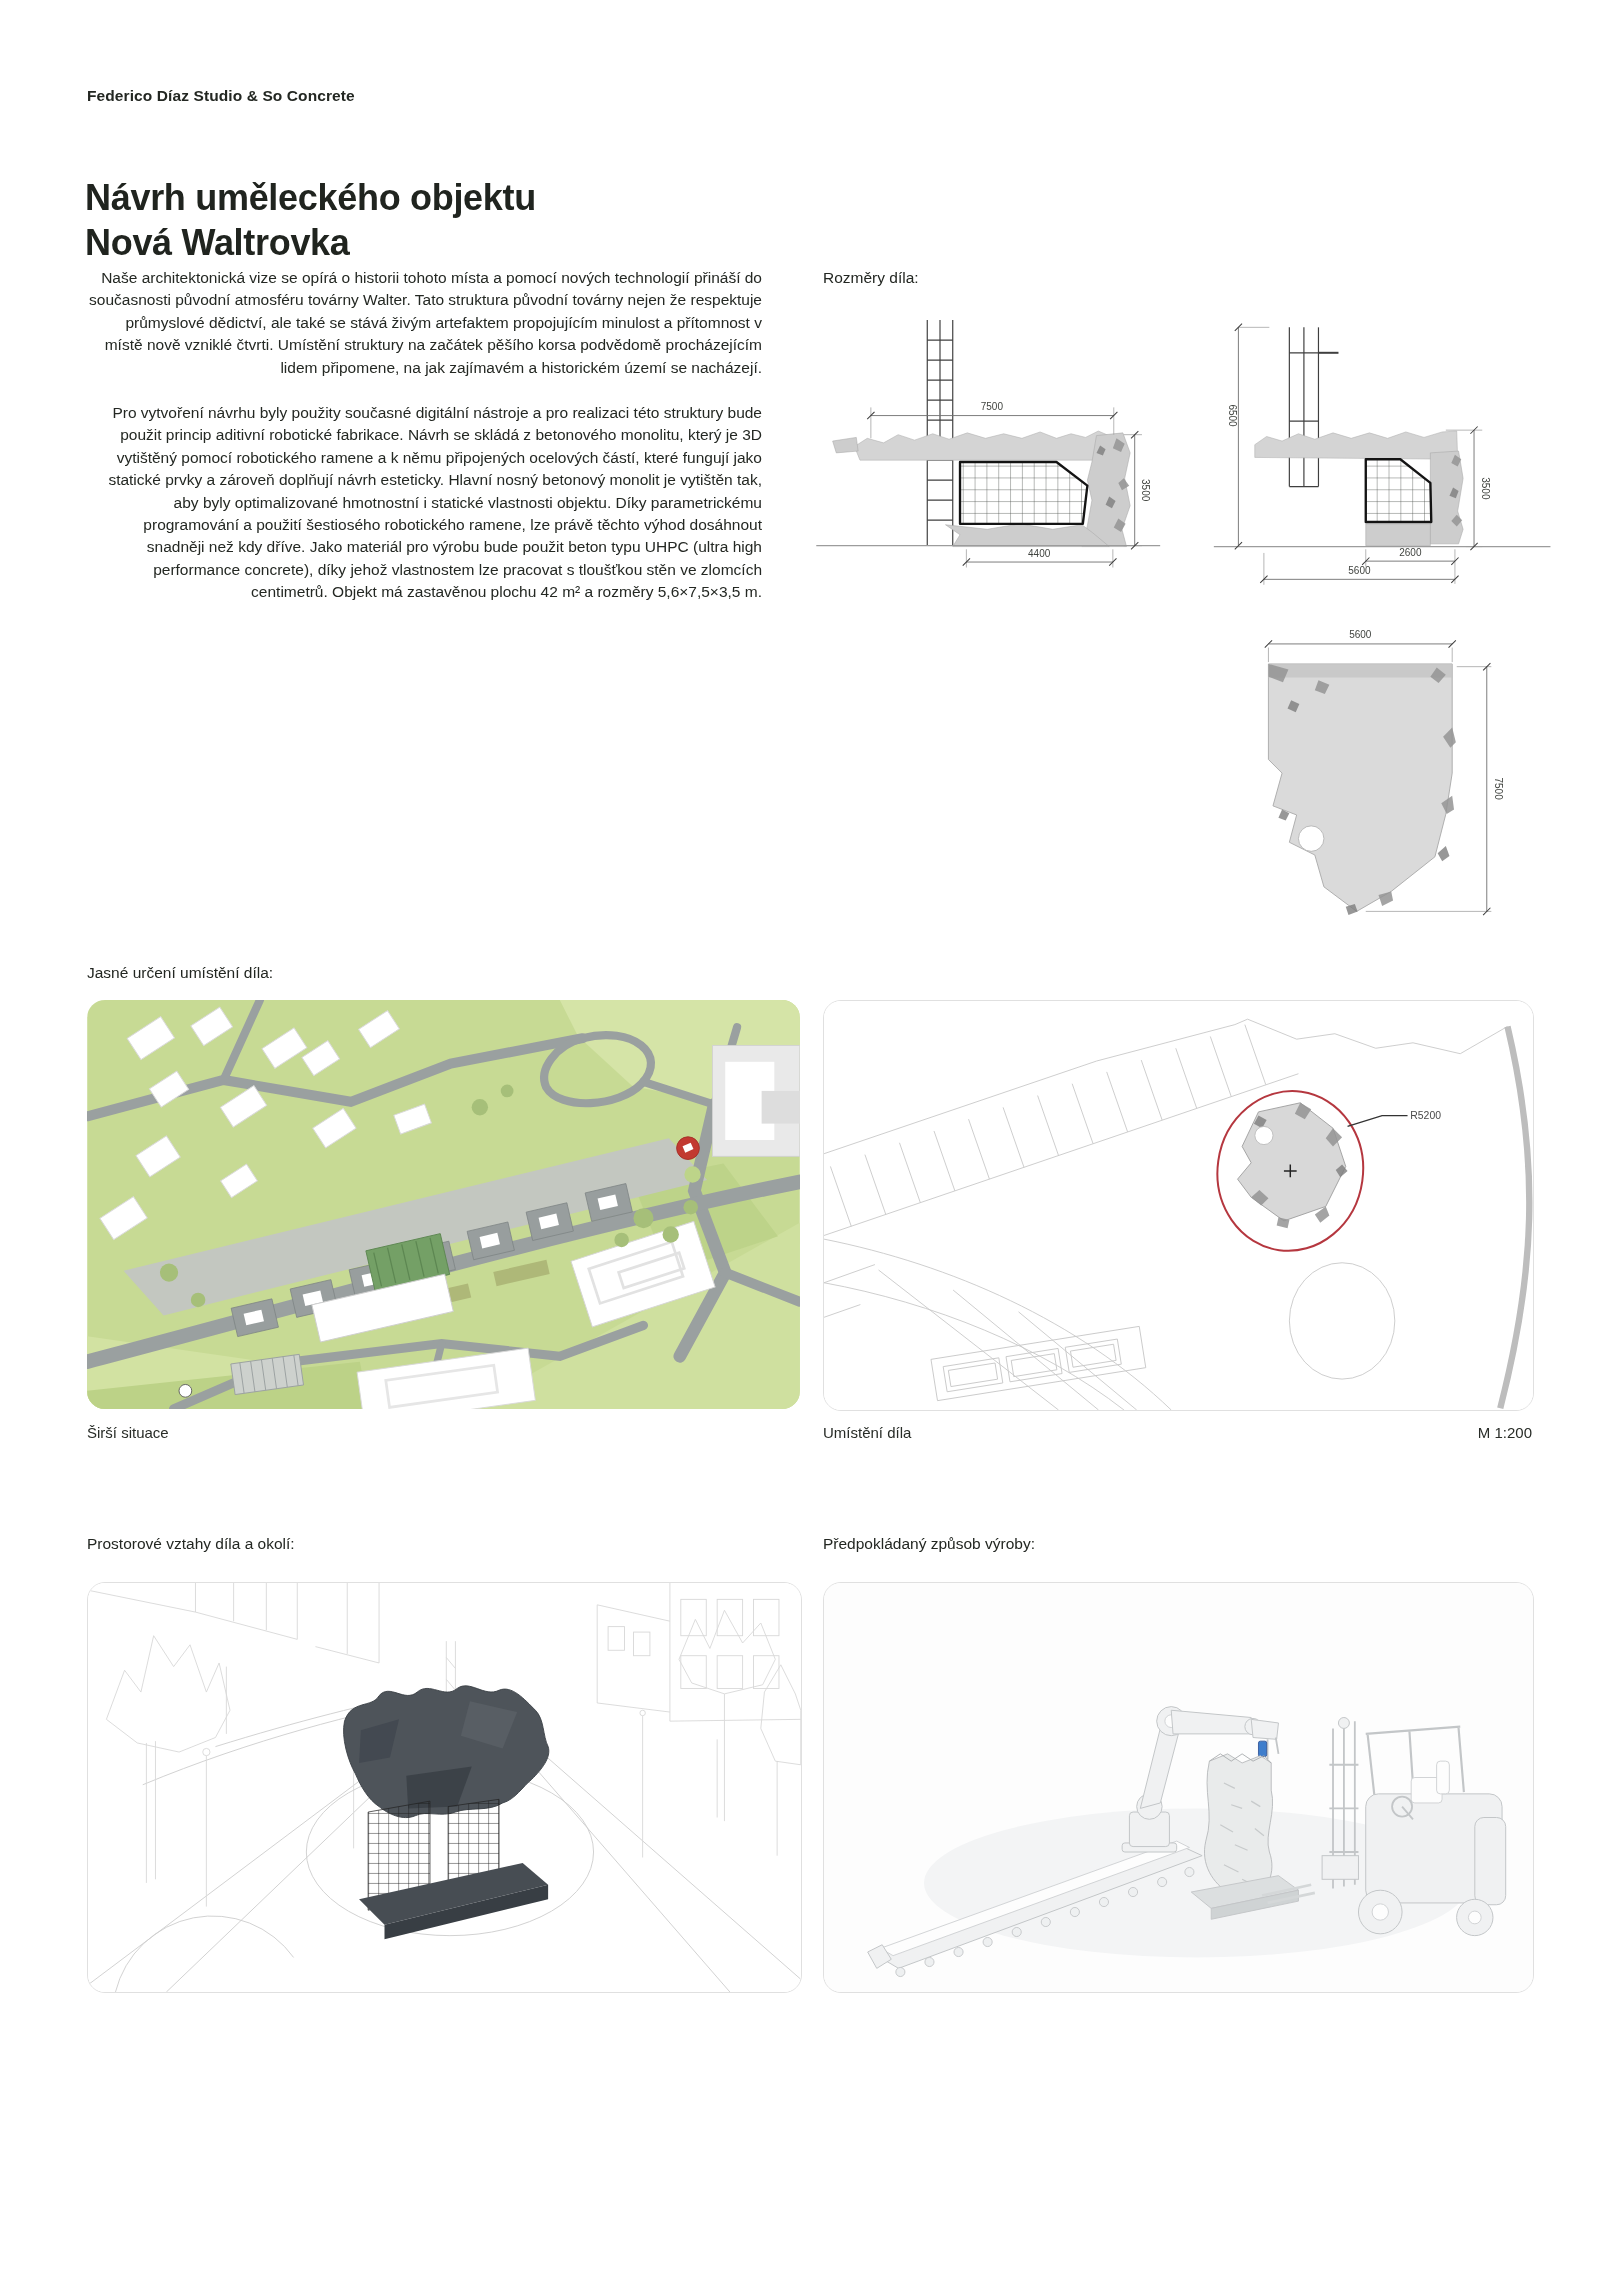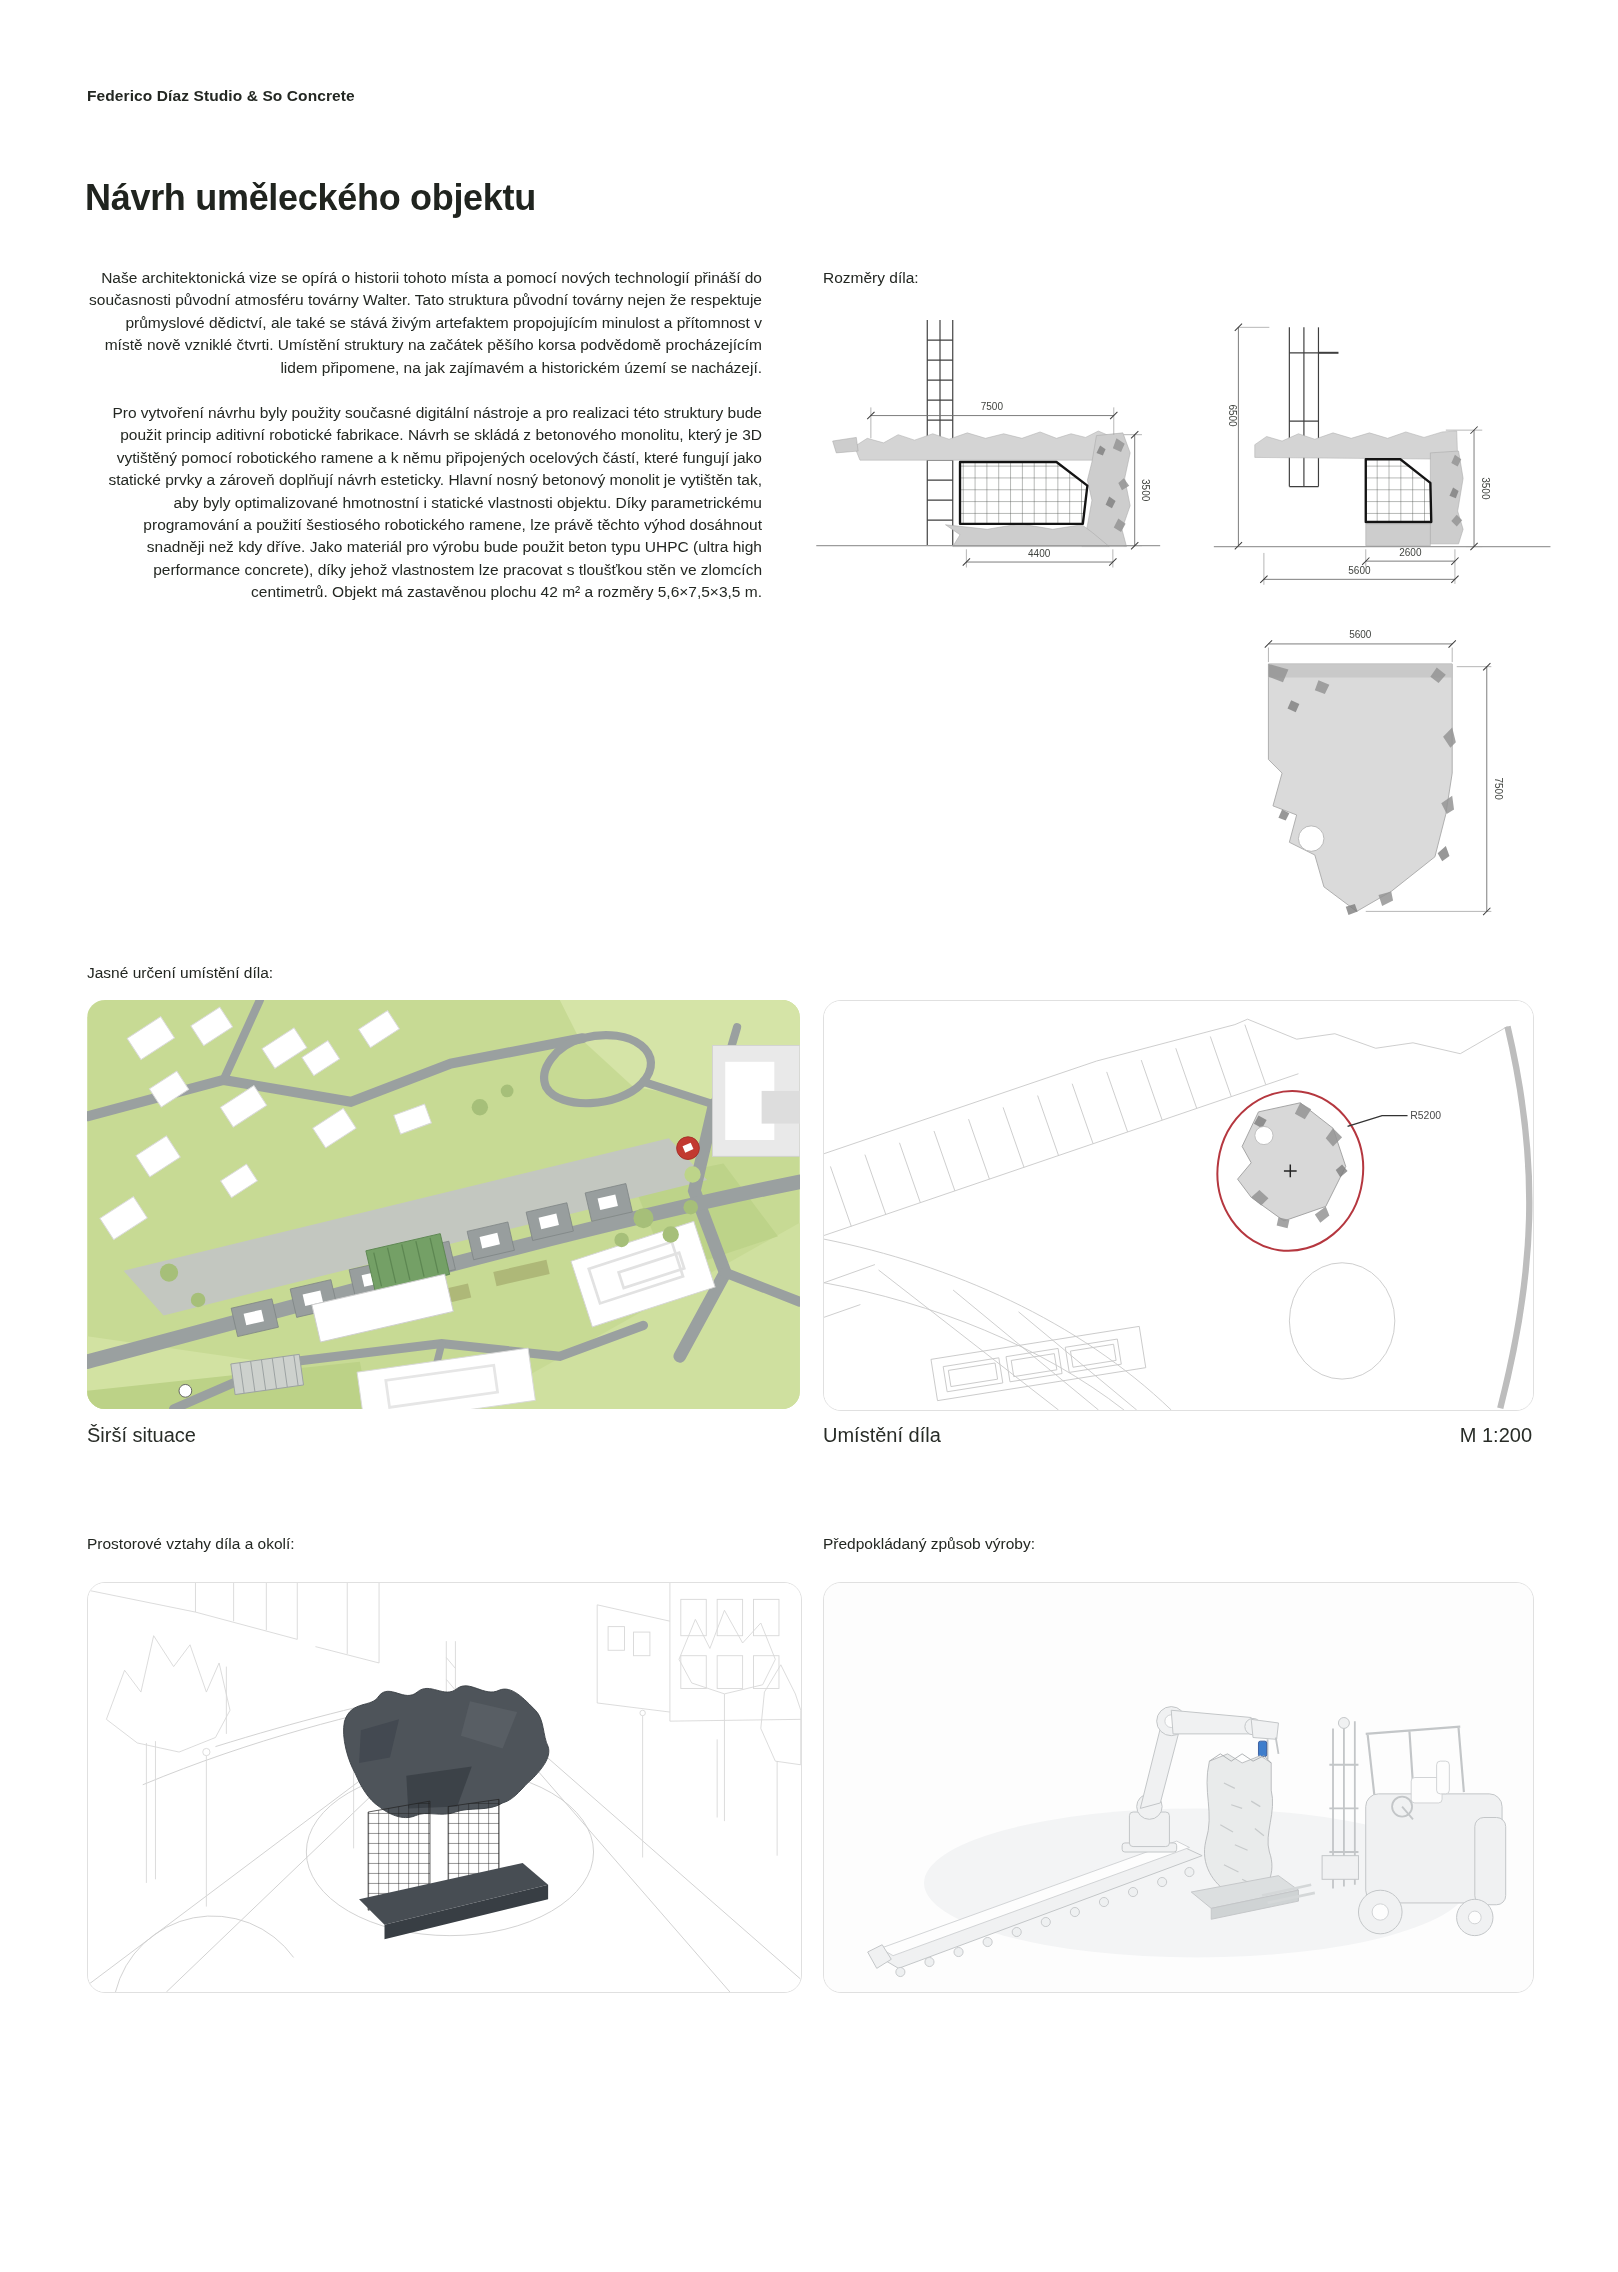--- a/index.html
+++ b/index.html
@@ -4,21 +4,21 @@
 <style>
   html,body{margin:0;padding:0;background:#ffffff;}
   .page{position:relative;width:1618px;height:2050px;background:#ffffff;
         font-family:"Liberation Sans",sans-serif;color:#232722;overflow:hidden;}
   .abs{position:absolute;}
   .brand{left:87px;top:87px;font-size:15.5px;font-weight:bold;letter-spacing:0.1px;}
   .title{left:85px;top:133px;font-size:36px;font-weight:bold;line-height:45px;letter-spacing:-0.3px;color:#20241f;margin-top:42px;}
   .bodytext{left:87px;top:267px;width:675px;font-size:15.5px;line-height:22.4px;color:#242823;text-align:right;}
   .bodytext p{margin:0 0 23px 0;}
   .seclabel{font-size:15.5px;color:#232722;}
-  .caption{font-size:20px;color:#282c27;}
+  .caption{font-size:15px;color:#282c27;}
   .imgbox{position:absolute;border-radius:18px;overflow:hidden;background:#fff;}
   .bordered{border:0.9px solid #e0e0e0;}
   svg{display:block;}
   text.dim{font-family:"Liberation Sans",sans-serif;font-size:11px;fill:#3f423e;}
   text.dim-site{font-family:"Liberation Sans",sans-serif;font-size:11.5px;fill:#4a4a4a;}
   .dimline{stroke:#6f6f6f;stroke-width:1;fill:none;}
   .tick{stroke:#3c3c3c;stroke-width:1.1;}
   .ext{stroke:#9a9a9a;stroke-width:.8;fill:none;}
   .steel{stroke:#3f3f3f;stroke-width:1.3;fill:none;}
   .ground{stroke:#9c9c9c;stroke-width:1.2;}
@@ -34,20 +34,21 @@
   .machw{stroke:#cdd0d2;stroke-width:1;fill:#fdfdfd;}
 </style>
 </head>
 <body>
 
 <div class="page">
 
   <div class="abs brand">Federico Díaz Studio &amp; So Concrete</div>
   <div class="abs title">
     <div>Návrh uměleckého objektu</div>
+    <div>Nová Waltrovka</div>
   </div>
 
   <div class="abs bodytext">
     <p>Naše architektonická vize se opírá o historii tohoto místa a pomocí nových technologií přináší do současnosti původní atmosféru továrny Walter. Tato struktura původní továrny nejen že respektuje průmyslové dědictví, ale také se stává živým artefaktem propojujícím minulost a přítomnost v místě nově vzniklé čtvrti. Umístění struktury na začátek pěšího korsa podvědomě procházejícím lidem připomene, na jak zajímavém a historickém území se nacházejí.</p>
     <p>Pro vytvoření návrhu byly použity současné digitální nástroje a pro realizaci této struktury bude použit princip aditivní robotické fabrikace. Návrh se skládá z betonového monolitu, který je 3D vytištěný pomocí robotického ramene a k němu připojených ocelových částí, které fungují jako statické prvky a zároveň doplňují návrh esteticky. Hlavní nosný betonový monolit je vytištěn tak, aby byly optimalizované hmotnostní i statické vlastnosti objektu. Díky parametrickému programování a použití šestiosého robotického ramene, lze právě těchto výhod dosáhnout snadněji než kdy dříve. Jako materiál pro výrobu bude použit beton typu UHPC (ultra high performance concrete), díky jehož vlastnostem lze pracovat s tloušťkou stěn ve zlomcích centimetrů. Objekt má zastavěnou plochu 42 m² a rozměry 5,6×7,5×3,5 m.</p>
   </div>
 
   <div class="abs seclabel" style="left:823px;top:269px;">Rozměry díla:</div>
 
   <svg class="abs" style="left:809px;top:300px;" width="746" height="646" viewBox="0 0 820 710">

